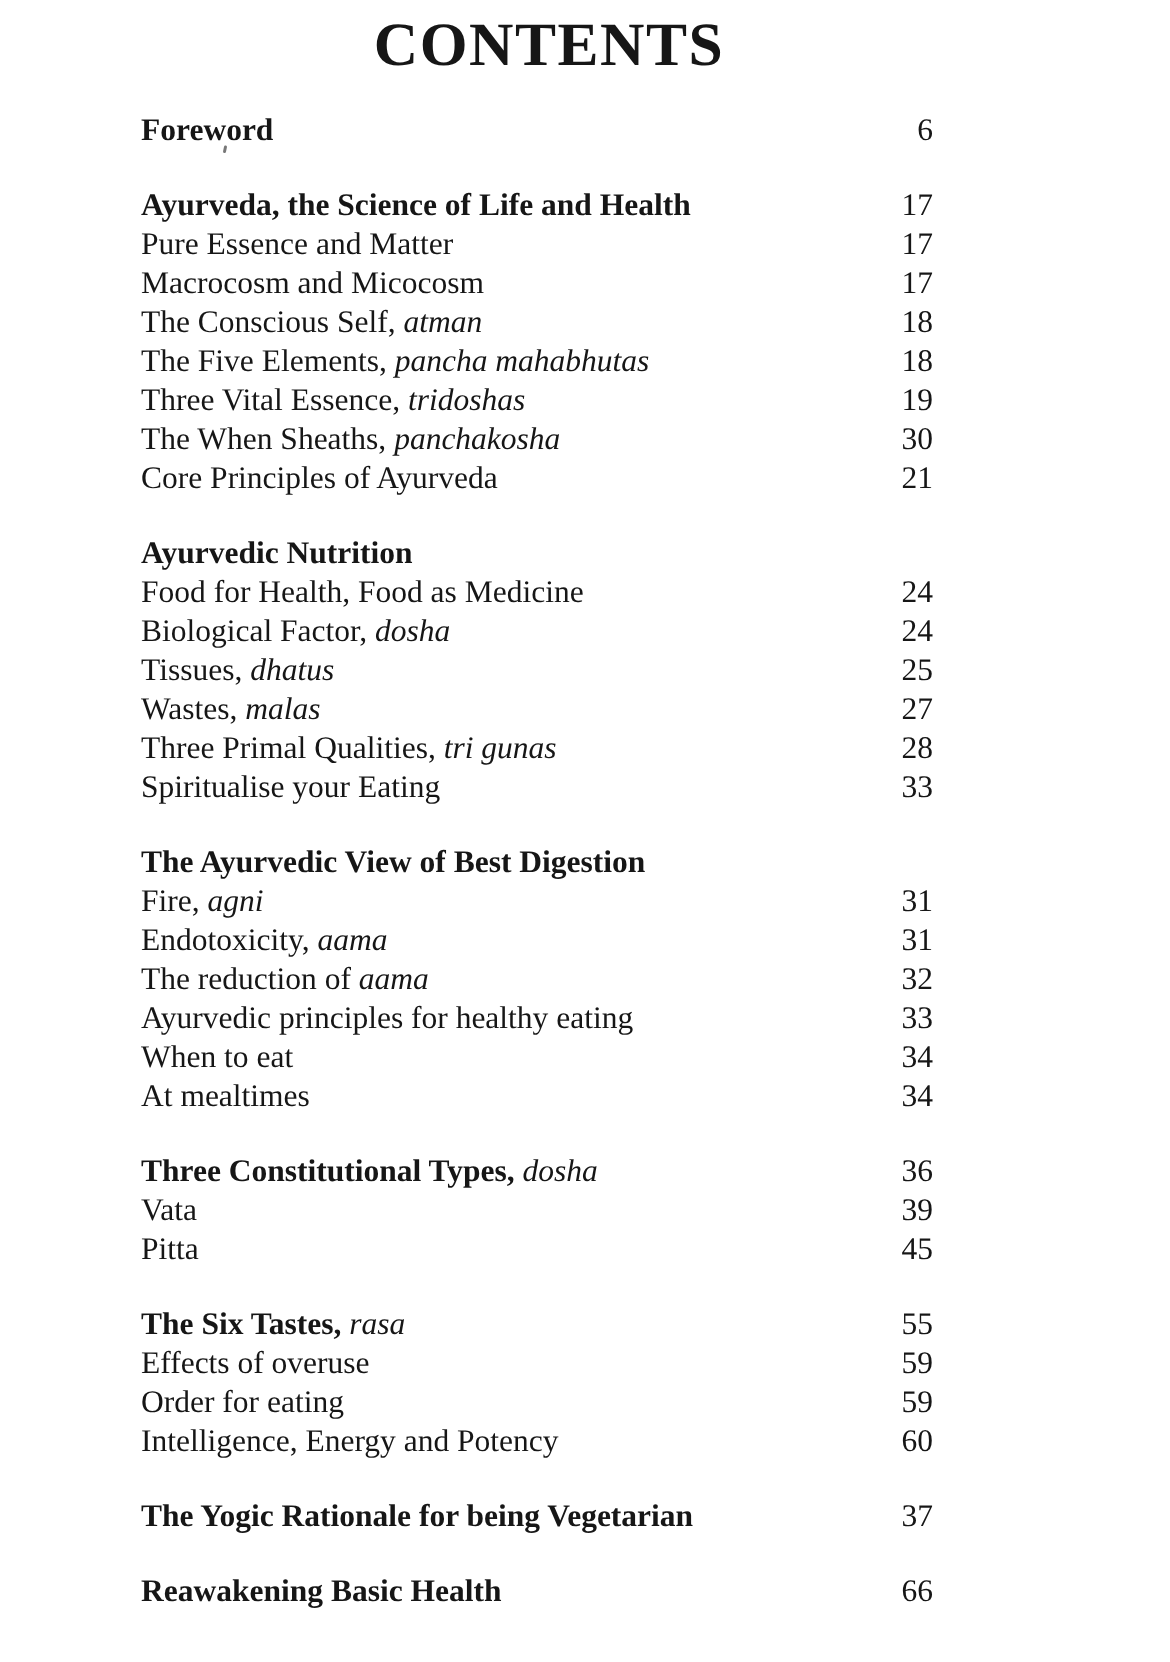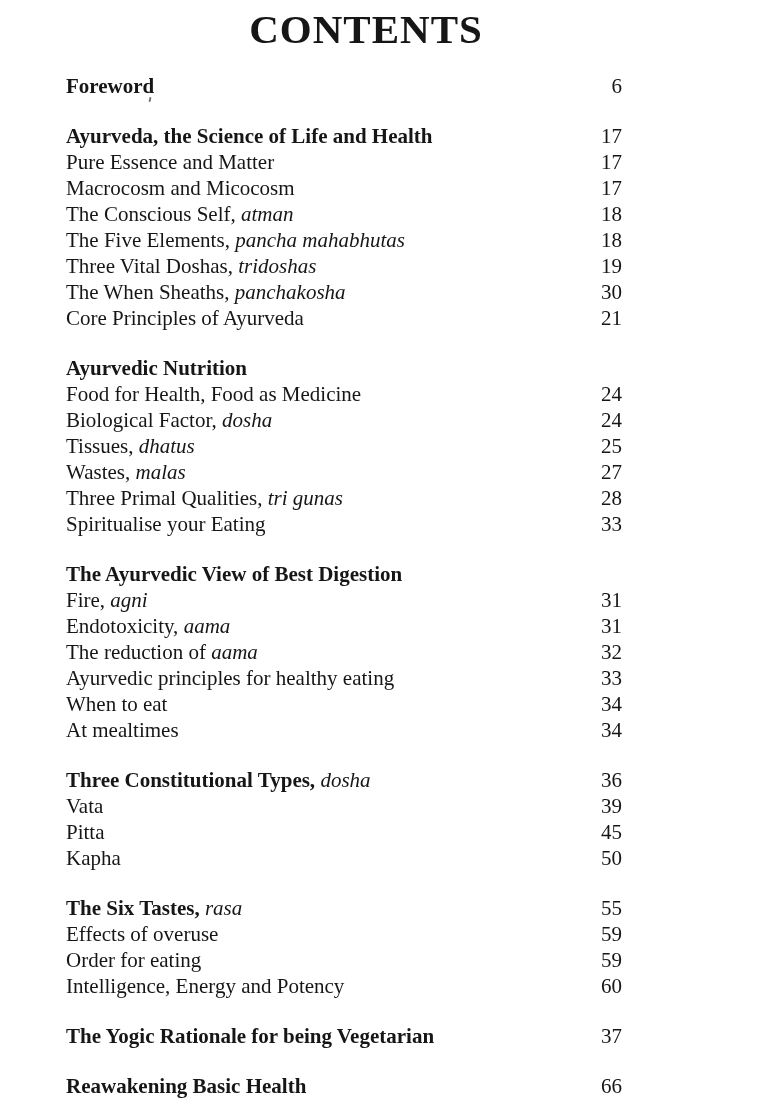--- a/index.html
+++ b/index.html
@@ -22,21 +22,21 @@
     letter-spacing: 1px;
     line-height: 48px;
   }
   .toc {
     margin: 20px 70px 0 66px;
     font-size: 21px;
     line-height: 26px;
   }
   .toc-section + .toc-section { margin-top: 24px; }
   .row { display: flex; align-items: baseline; }
-  .row .left { flex: 1; padding-right: 12px; }
+  .row .left { flex: 1; padding-right: 12px; margin-left: 28px; }
   .row .page-num { min-width: 42px; text-align: right; }
   .row.heading .left { font-weight: 700; }
   .row.heading .left i { font-weight: 400; }
   .left i { font-style: italic; }
   .artifact {
     position: absolute;
     left: 149px;
     top: 97px;
     width: 2px;
     height: 5px;
@@ -74,21 +74,21 @@
         </div>
         <div class="row">
           <span class="left"><span>The Conscious Self,</span> <i>atman</i></span>
           <span class="page-num">18</span>
         </div>
         <div class="row">
           <span class="left"><span>The Five Elements,</span> <i>pancha mahabhutas</i></span>
           <span class="page-num">18</span>
         </div>
         <div class="row">
-          <span class="left"><span>Three Vital Doshas,</span> <i>tridoshas</i></span>
+          <span class="left"><span>Three Vital Essence,</span> <i>tridoshas</i></span>
           <span class="page-num">19</span>
         </div>
         <div class="row">
           <span class="left"><span>The When Sheaths,</span> <i>panchakosha</i></span>
           <span class="page-num">30</span>
         </div>
         <div class="row">
           <span class="left"><span>Core Principles of Ayurveda</span></span>
           <span class="page-num">21</span>
         </div>
@@ -158,24 +158,20 @@
           <span class="left"><span>Three Constitutional Types,</span> <i>dosha</i></span>
           <span class="page-num">36</span>
         </div>
         <div class="row">
           <span class="left"><span>Vata</span></span>
           <span class="page-num">39</span>
         </div>
         <div class="row">
           <span class="left"><span>Pitta</span></span>
           <span class="page-num">45</span>
-        </div>
-        <div class="row">
-          <span class="left"><span>Kapha</span></span>
-          <span class="page-num">50</span>
         </div>
       </section>
       <section class="toc-section">
         <div class="row heading">
           <span class="left"><span>The Six Tastes,</span> <i>rasa</i></span>
           <span class="page-num">55</span>
         </div>
         <div class="row">
           <span class="left"><span>Effects of overuse</span></span>
           <span class="page-num">59</span>

